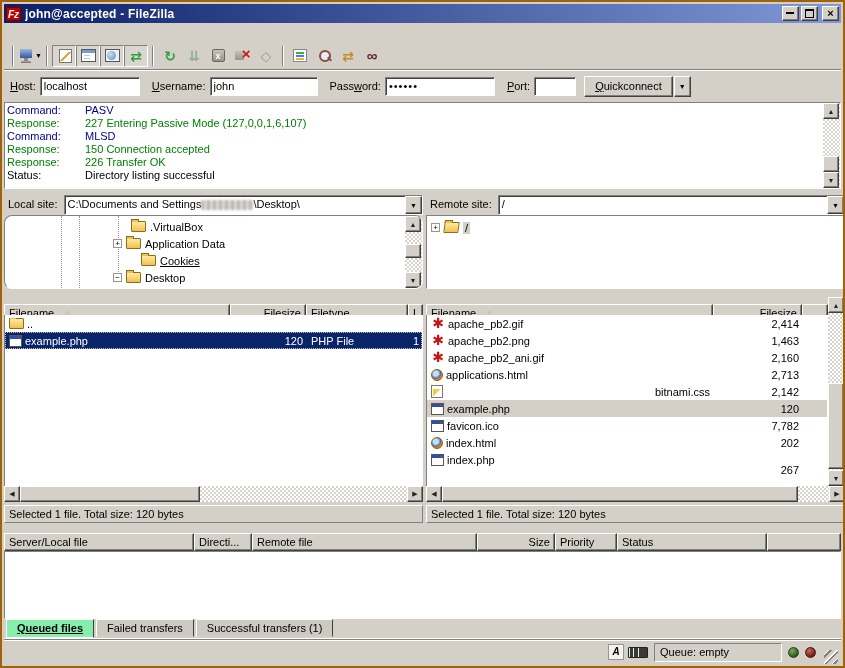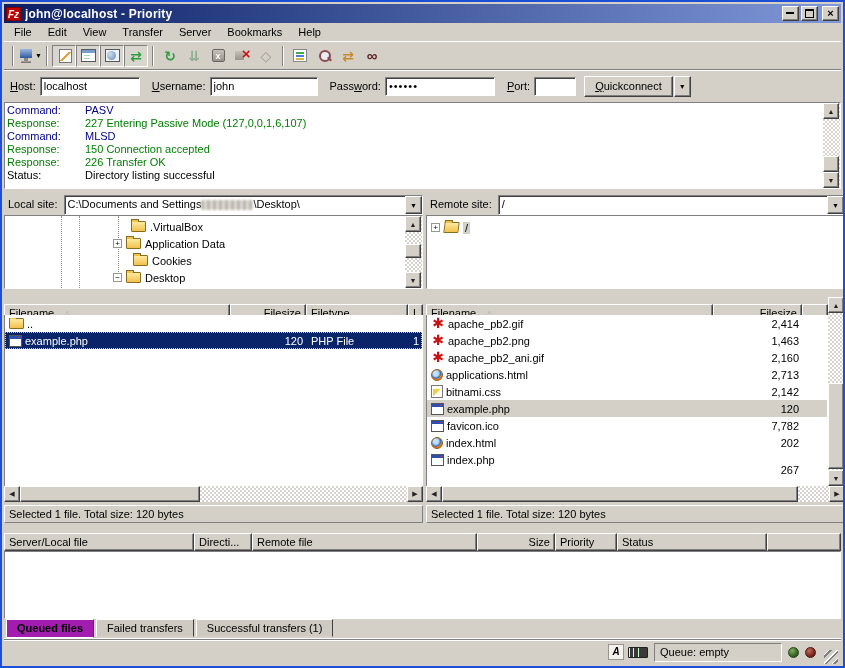--- a/index.html
+++ b/index.html
@@ -1,18 +1,18 @@
 <!DOCTYPE html>
 <html><head>
 <meta charset="utf-8">
 <style>
   * { box-sizing: border-box; margin:0; padding:0; }
   html,body { width:845px; height:668px; }
   body { font-family:"Liberation Sans","DejaVu Sans",sans-serif; font-size:11px; color:#000; background:#d4d0c8; }
-  .window { position:relative; width:845px; height:668px; background:#d4d0c8; border:2px solid #1d4ed8; overflow:hidden; }
+  .window { position:relative; width:845px; height:668px; background:#d4d0c8; border:2px solid #a16207; overflow:hidden; }
 
   
   .r1 { border:1px solid; border-color:#fff #404040 #404040 #fff; box-shadow: inset -1px -1px 0 #808080; background:#d4d0c8; }
 
   
   .titlebar { position:absolute; left:2px; top:2px; right:2px; height:19px; background:linear-gradient(90deg,#0a1f66,#8098d8); display:flex; align-items:center; padding:0 2px; }
   .app-icon { width:15px; height:14px; background:#c00000; color:#fff; font-weight:bold; font-style:italic; font-size:10px; text-align:center; line-height:14px; margin-right:4px; border:1px solid #7a0000; }
   .title-text { color:#fff; font-weight:bold; font-size:12px; letter-spacing:.2px; flex:1; white-space:nowrap; overflow:hidden; }
   .winbtn { width:17px; height:15px; margin-left:2px; font-size:9px; font-weight:bold; line-height:13px; text-align:center; color:#000; }
   .winbtn span { display:block; }
@@ -71,21 +71,21 @@
   .siterow { position:absolute; top:193px; height:20px; display:flex; align-items:stretch; }
   .siterow-l { left:2px; width:419px; }
   .siterow-r { left:424px; width:419px; }
   .site-label { padding:3px 6px 0 4px; white-space:nowrap; }
   .combo { flex:1; display:flex; border:1px solid; border-color:#808080 #fff #fff #808080; box-shadow: inset 1px 1px 0 #404040; background:#fff; }
   .combo-text { flex:1; padding:2px 3px; white-space:nowrap; overflow:hidden; }
   .combo-dd { width:17px; display:flex; align-items:center; justify-content:center; font-size:7px; flex:none; }
   .redacted { display:inline-block; width:52px; height:10px; vertical-align:middle; background:repeating-linear-gradient(90deg,#b9b5ae 0 3px,#dedad3 3px 6px); filter:blur(1px); border-radius:2px; }
 
   .tree { position:absolute; top:213px; height:74px; background:#fff; border:1px solid; border-color:#808080 #fff #fff #808080; overflow:hidden; }
-  .tree-l { left:2px; width:419px; }
+  .tree-l { left:2px; width:419px;border-radius:8px; }
   .tree-r { left:424px; width:419px; }
   .dotv { position:absolute; border-left:1px dotted #9a968e; top:0; bottom:0; }
   .trow { position:absolute; height:17px; display:flex; align-items:center; white-space:nowrap; }
   .expander { width:9px; height:9px; border:1px solid #9a968e; background:#fff; font-size:8px; line-height:7px; text-align:center; margin-right:4px; flex:none; }
   .folder { width:15px; height:11px; background:linear-gradient(#fdeaa0,#f2c14d); border:1px solid #8a6d1f; border-radius:1px; position:relative; margin-right:4px; flex:none; }
   .folder::before { content:""; position:absolute; top:-3px; left:-1px; width:6px; height:2px; background:#f2c14d; border:1px solid #8a6d1f; border-bottom:none; }
   .tsel { background:#d4d0c8; padding:0 2px; }
 
   
   .listhead { position:absolute; top:302px; height:32px; display:flex;text-align:center; }
@@ -122,60 +122,51 @@
   .sl-r { left:424px; width:419px; }
 
   .vscroll-r { position:absolute; left:826px; top:295px; width:17px; height:189px; }
   .tree-vscroll { position:absolute; right:0; top:0; bottom:0; width:17px; }
 
   
   .queuehead { position:absolute; left:2px; top:531px; right:2px; height:21px; display:flex; }
   .queuebody { position:absolute; left:2px; top:549px; right:2px; height:68px; background:#fff; border:1px solid; border-color:#808080 #fff #fff #808080; }
   .tabs { position:absolute; left:2px; top:617px; right:2px; height:20px; display:flex; align-items:flex-start; padding-left:2px; border-bottom:1px solid #fff; }
   .tab { height:18px; padding:2px 10px 0; border:1px solid; border-color:#fff #404040 #d4d0c8 #fff; background:#cec9c1; margin-right:2px; white-space:nowrap; }
-  .tab.active { background:#a21caf; font-weight:bold; height:19px; border-color:#fff #404040 #fff #fff; }
+  .tab.active { background:#86efac; font-weight:bold; height:19px; border-color:#fff #404040 #fff #fff;text-decoration:underline; }
 
   
   .statusbar { position:absolute; left:2px; right:2px; bottom:2px; height:25px; border-top:1px solid #808080; box-shadow: inset 0 1px 0 #fff; display:flex; align-items:center; padding:0 3px; }
   .sb-spacer { flex:1; }
   .sb-ic { margin-left:4px; }
   .dt-icon { width:16px; height:16px; border:1px solid #9a968e; background:#f4f2ee; font-weight:bold; font-size:10px; text-align:center; line-height:14px; font-style:italic; }
   .enc-icon { width:20px; height:11px; background:#3a3a3a; border:1px solid #222; border-radius:1px; background-image:linear-gradient(90deg,#cfc 1px,transparent 1px),linear-gradient(90deg,transparent 0 4px,#cfc 4px 5px,transparent 5px 9px,#cfc 9px 10px,transparent 10px); color:#cfc; font-size:6px; text-align:center; line-height:10px; letter-spacing:1px; }
   .queue-panel { height:19px; min-width:128px; border:1px solid; border-color:#808080 #fff #fff #808080; padding:2px 5px; margin-left:6px; background:#d4d0c8; }
   .led { width:11px; height:11px; border-radius:50%; margin-left:6px; }
   .led-green { background:radial-gradient(circle at 35% 30%, #7fae5f, #2d5a1f 70%); border:1px solid #24451a; }
   .led-red { background:radial-gradient(circle at 35% 30%, #c46a5a, #6b1f17 70%); border:1px solid #4d1510; }
   .grip { width:14px; height:14px; margin-left:8px; align-self:flex-end; background:repeating-linear-gradient(135deg, transparent 0 3px, #fff 3px 4px, #808080 4px 6px); }
 </style>
 </head>
 <body>
 
 <div class="window">
 
   <div class="titlebar">
     <span class="app-icon">Fz</span>
-    <span class="title-text">john@localhost - Priority</span>
+    <span class="title-text">john@accepted - FileZilla</span>
     <span class="winbtn r1">
         <span style="margin-top:5px;border-bottom:2px solid #000;width:8px;margin-left:3px;"></span>
       </span>
     <span class="winbtn r1">
         <span style="margin:2px 0 0 3px;width:9px;height:9px;border:1px solid #000;border-top-width:2px;"></span>
       </span>
     <span class="winbtn r1" style="margin-left:4px;font-size:11px;">×</span>
   </div>
 
-  <div class="menubar">
-    <span class="menu-item">File</span>
-    <span class="menu-item">Edit</span>
-    <span class="menu-item">View</span>
-    <span class="menu-item">Transfer</span>
-    <span class="menu-item">Server</span>
-    <span class="menu-item">Bookmarks</span>
-    <span class="menu-item">Help</span>
-  </div>
 
   <div class="toolbar">
     <span class="tsep"></span>
     <span class="tbtn">
         <span class="ti ti-site"></span>
         <span class="ddarrow">▼</span>
       </span>
     <span class="tsep"></span>
     <span class="tbtn pressed">
         <span class="ti ti-log"></span>
@@ -292,21 +283,21 @@
     <span class="dotv" style="left:113px;top:0;bottom:8px;"></span>
     <div class="trow" style="left:126px;top:2px;">
         <span class="folder"></span>
         <span>.VirtualBox</span>
       </div>
     <div class="trow" style="left:108px;top:19px;">
         <span class="expander">+</span>
         <span class="folder"></span>
         <span>Application Data</span>
       </div>
-    <div class="trow" style="left:128px;top:36px;">
+    <div class="trow" style="left:136px;top:36px;text-decoration:underline;">
         <span class="folder"></span>
         <span>Cookies</span>
       </div>
     <div class="trow" style="left:108px;top:53px;">
         <span class="expander">−</span>
         <span class="folder"></span>
         <span>Desktop</span>
       </div>
     <div class="tree-vscroll track">
       <span class="sbtn r1" style="top:0;left:0;">▲</span>
@@ -405,21 +396,21 @@
     <div class="frow">
         <span class="c" style="width:287px;">
           <span class="fi fi-firefox"></span>
           <span>applications.html</span>
         </span>
         <span class="c num" style="width:89px;">
           <span>2,713</span>
         </span>
       </div>
     <div class="frow">
-        <span class="c" style="width:287px;">
+        <span class="c" style="width:287px;justify-content:space-between;">
           <span class="fi fi-css"></span>
           <span>bitnami.css</span>
         </span>
         <span class="c num" style="width:89px;">
           <span>2,142</span>
         </span>
       </div>
     <div class="frow sel-inactive">
         <span class="c" style="width:287px;">
           <span class="fi fi-php"></span>

